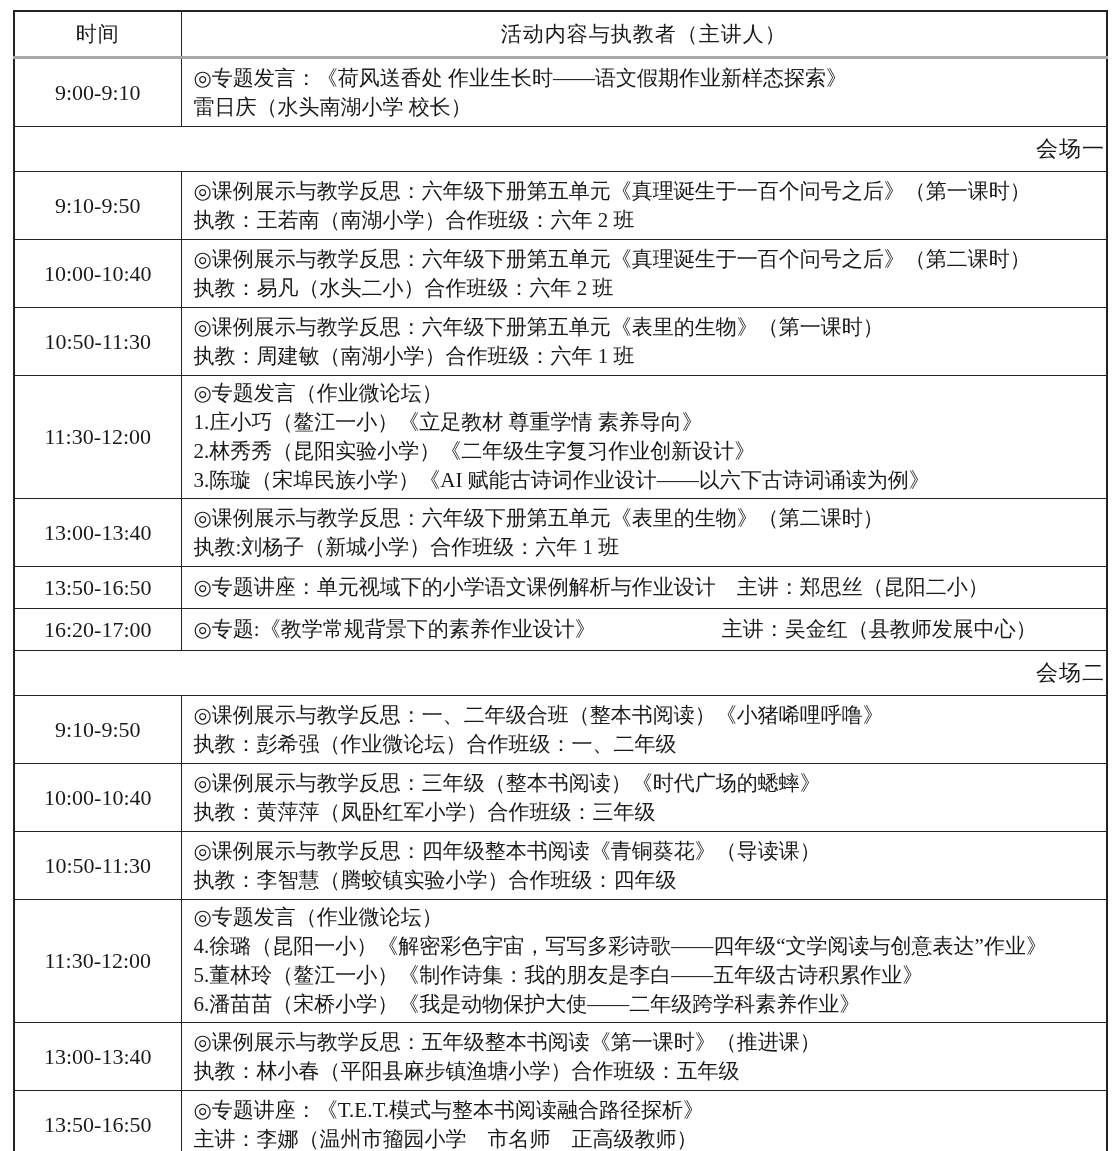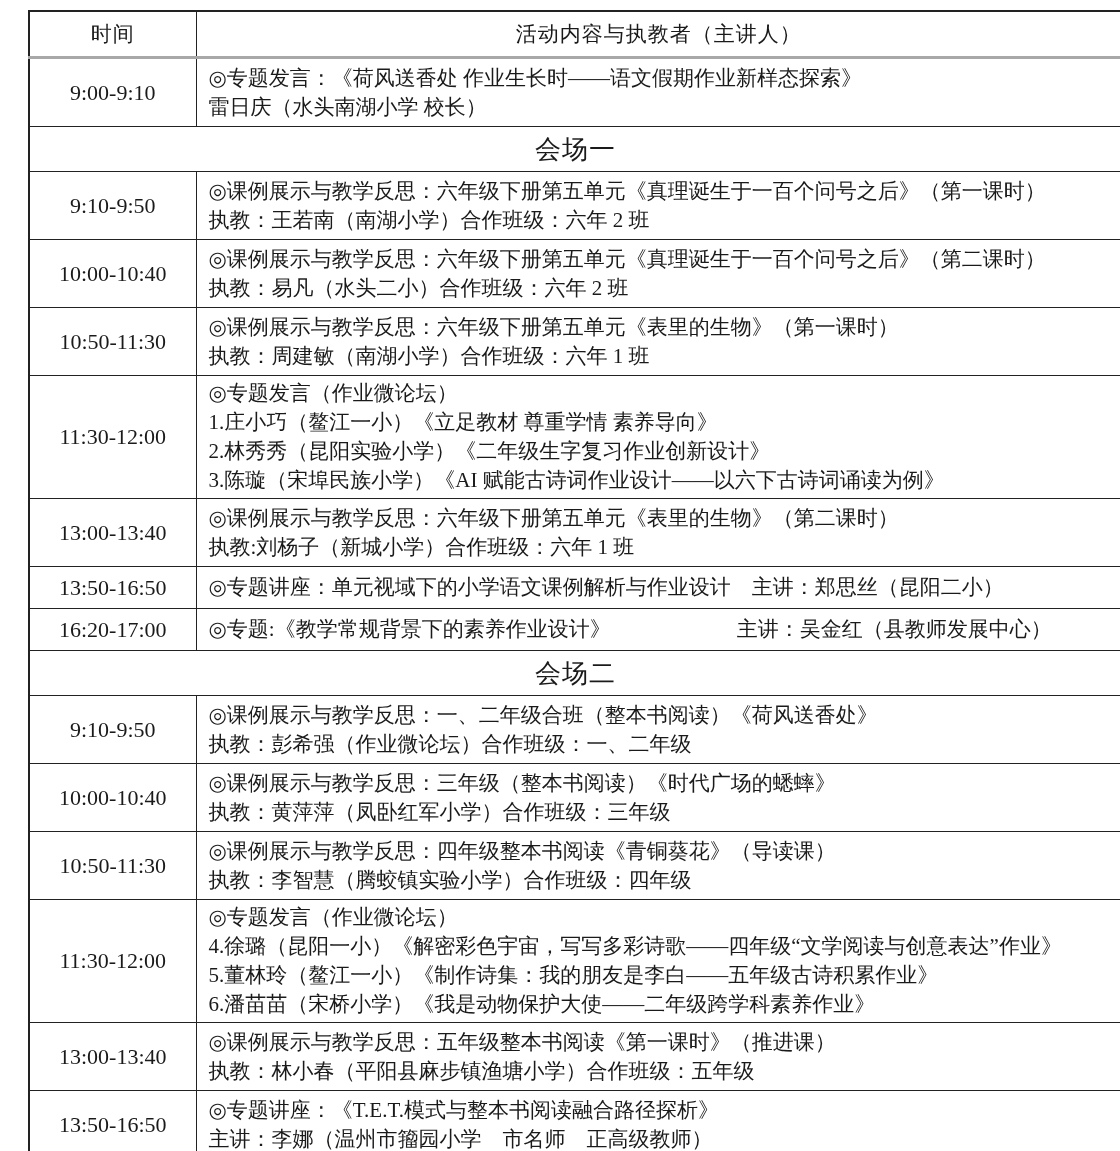--- a/index.html
+++ b/index.html
@@ -6,21 +6,21 @@
     margin: 0;
     padding: 0;
     background: #ffffff;
     font-family: "Liberation Serif", "DejaVu Serif", serif;
     color: #1a1a1a;
   }
   .page {
     width: 1120px;
     height: 1151px;
     box-sizing: border-box;
-    padding: 10px 14px 0 28px;
+    padding: 10px 14px 0 13px;
     background: #ffffff;
   }
   table.schedule {
     border-collapse: collapse;
     width: 1093px;
     table-layout: fixed;
     border: 2px solid #222222;
   }
   col.time-col    { width: 167px; }
   col.content-col { width: 926px; }
@@ -45,24 +45,24 @@
   }
   td.content-cell {
     padding: 3px 8px 3px 12px;
     font-size: 21px;
     line-height: 29px;
   }
   td.content-cell .line {
     white-space: pre-wrap;
   }
   td.section-cell {
-    text-align: center;
+    text-align: right;
     height: 42px;
     font-family: "Liberation Sans", "DejaVu Sans", sans-serif;
-    font-size: 26px;
+    font-size: 22px;
     font-weight: 500;
     letter-spacing: 1px;
   }
   tr.session-2 td { height: 61px; }
   tr.session-1 td { height: 35px; }
   tr.session-4 td { height: 116px; }
 </style>
 </head>
 <body>
 
@@ -137,21 +137,21 @@
           <td class="content-cell">
             <div class="line">◎专题:《教学常规背景下的素养作业设计》　　　　　　主讲：吴金红（县教师发展中心）</div>
           </td>
         </tr>
         <tr>
           <td colspan="2" class="section-cell">会场二</td>
         </tr>
         <tr class="session-2">
           <td class="time-cell">9:10-9:50</td>
           <td class="content-cell">
-            <div class="line">◎课例展示与教学反思：一、二年级合班（整本书阅读）《荷风送香处》</div>
+            <div class="line">◎课例展示与教学反思：一、二年级合班（整本书阅读）《小猪唏哩呼噜》</div>
             <div class="line">执教：彭希强（作业微论坛）合作班级：一、二年级</div>
           </td>
         </tr>
         <tr class="session-2">
           <td class="time-cell">10:00-10:40</td>
           <td class="content-cell">
             <div class="line">◎课例展示与教学反思：三年级（整本书阅读）《时代广场的蟋蟀》</div>
             <div class="line">执教：黄萍萍（凤卧红军小学）合作班级：三年级</div>
           </td>
         </tr>

